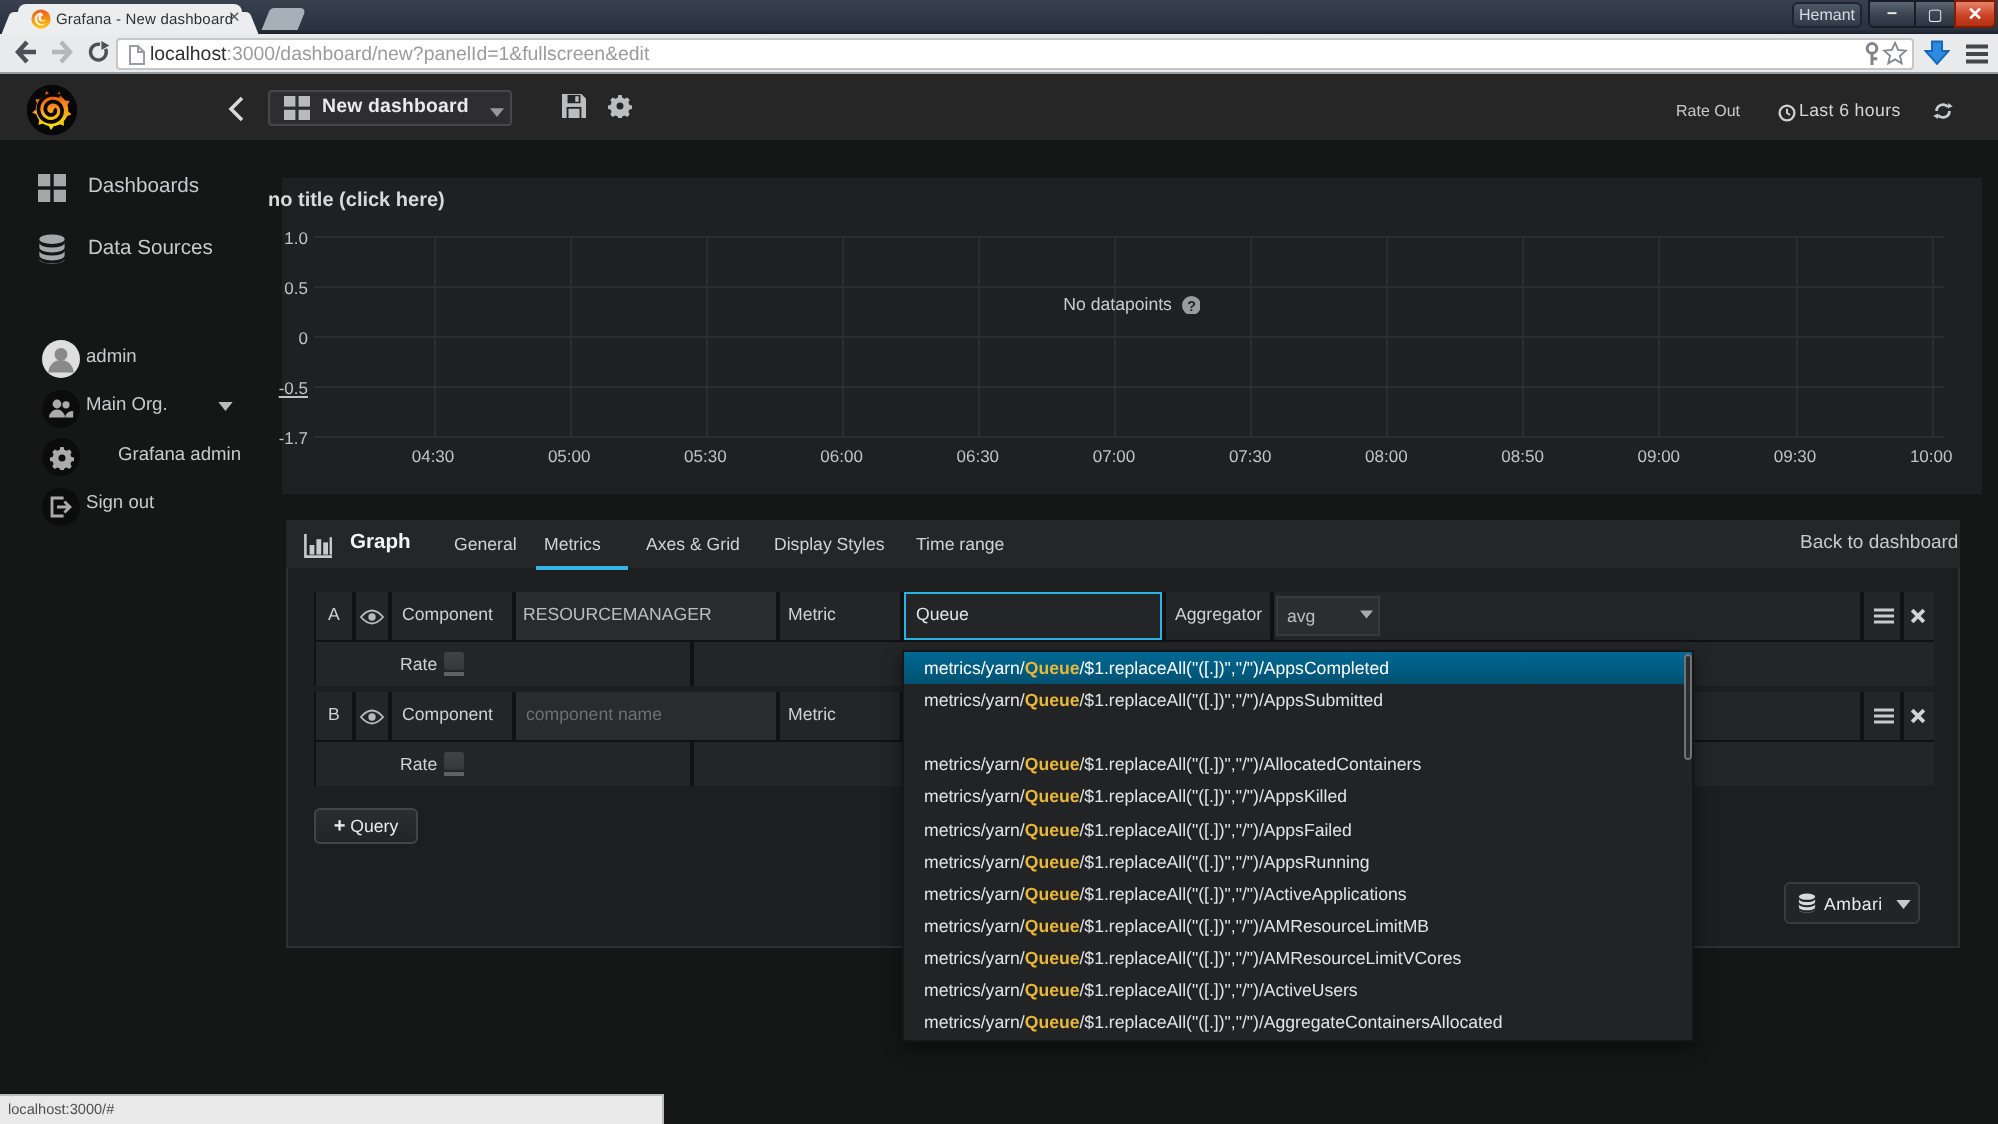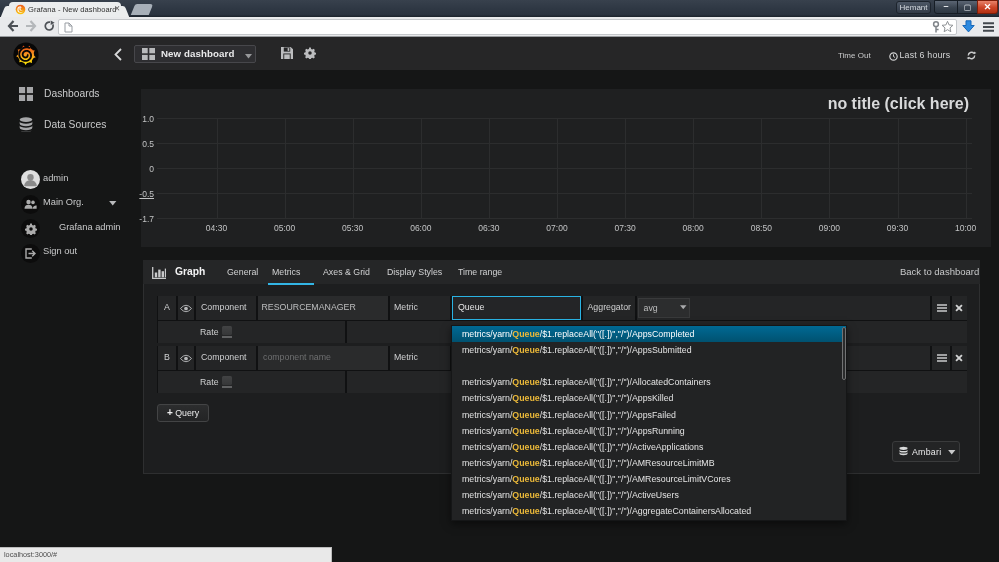--- a/index.html
+++ b/index.html
@@ -47,20 +47,21 @@
 </svg>
 <svg class="abs" style="left:43px;top:20px;" width="12" height="12" viewBox="0 0 14 14">
  <path d="M8.2 2.56 A4.6 4.6 0 1 0 11.44 5.2" fill="none" stroke="#4d5156" stroke-width="2"></path>
  <path d="M9.0 0.6 L9.0 5.8 L13.6 3.2 Z" fill="#4d5156"></path>
 </svg>
 <div class="abs" style="left:58px;top:19px;width:899px;height:16px;background:#fff;border:1px solid #c4c7ca;border-radius:2px;"></div>
 <svg class="abs" style="left:64px;top:21.5px;" width="9" height="11" viewBox="0 0 9 11">
  <path d="M1 1 h4 l3 3 v6 h-7 z" fill="#fff" stroke="#989da3" stroke-width="1"></path>
  <path d="M5 1 v3 h3" fill="none" stroke="#989da3" stroke-width="1"></path>
 </svg>
+<div class="abs" style="left:75px;top:22px;font-size:9.7px;color:#9b9b9b;"><span style="color:#2f2f2f;">localhost</span>:3000/dashboard/new?panelId=1&amp;fullscreen&amp;edit</div>
 <svg class="abs" style="left:932px;top:21px;" width="8" height="12" viewBox="0 0 8 12">
  <circle cx="4" cy="3.2" r="2.4" fill="none" stroke="#80858a" stroke-width="1.5"></circle>
  <path d="M4 5.6 V11.5 M4 8.4 H6.6" stroke="#80858a" stroke-width="1.5"></path>
 </svg>
 <svg class="abs" style="left:941px;top:20px;" width="13" height="13" viewBox="0 0 24 24">
  <path d="M12 2.5 l2.9 6.6 7.1 0.7 -5.4 4.8 1.6 7 -6.2 -3.7 -6.2 3.7 1.6 -7 -5.4 -4.8 7.1 -0.7 z" fill="none" stroke="#85898d" stroke-width="1.7"></path>
 </svg>
 <svg class="abs" style="left:962px;top:20px;" width="13" height="13" viewBox="0 0 13 13">
  <path d="M4 0.8 h5 v4.7 h3.2 l-5.7 6.4 -5.7 -6.4 h3.2 z" fill="#2c8ae0" stroke="#1767b8" stroke-width="1"></path>
 </svg>
@@ -99,21 +100,21 @@
 <svg class="abs" style="left:281px;top:47px;" width="12" height="12" viewBox="0 0 13 13">
  <path d="M0 0 h10.5 l2.5 2.5 v10.5 h-13 z" fill="#bcbdbf"></path>
  <rect x="3" y="0.5" width="7" height="4.5" fill="#262627"></rect>
  <rect x="7.2" y="1.2" width="1.8" height="3" fill="#bcbdbf"></rect>
  <rect x="2.5" y="7" width="8" height="6" fill="#262627"></rect>
  <rect x="3.5" y="8" width="6" height="5" fill="#bcbdbf"></rect>
 </svg>
 <svg class="abs" style="left:304px;top:47px;" width="12" height="12" viewBox="0 0 24 24">
  <path fill="#bcbdbf" d="M12 8.5 a3.5 3.5 0 1 0 0 7 a3.5 3.5 0 1 0 0 -7 z M10.3 1 h3.4 l0.5 2.8 a8.5 8.5 0 0 1 2.4 1 l2.7-1.3 2.4 2.4 -1.3 2.7 a8.5 8.5 0 0 1 1 2.4 l2.8 0.5 v3.4 l-2.8 0.5 a8.5 8.5 0 0 1 -1 2.4 l1.3 2.7 -2.4 2.4 -2.7-1.3 a8.5 8.5 0 0 1 -2.4 1 l-0.5 2.8 h-3.4 l-0.5-2.8 a8.5 8.5 0 0 1 -2.4 -1 l-2.7 1.3 -2.4-2.4 1.3-2.7 a8.5 8.5 0 0 1 -1 -2.4 l-2.8-0.5 v-3.4 l2.8-0.5 a8.5 8.5 0 0 1 1 -2.4 l-1.3-2.7 2.4-2.4 2.7 1.3 a8.5 8.5 0 0 1 2.4 -1 z"></path>
 </svg>
-<div class="abs" style="left:838px;top:51px;color:#c9cacb;font-size:8px;">Time Out</div>
+<div class="abs" style="left:838px;top:51px;color:#c9cacb;font-size:8px;">Rate Out</div>
 <svg class="abs" style="left:888.5px;top:51.5px;" width="9" height="9" viewBox="0 0 10 10">
  <circle cx="5" cy="5" r="4.1" fill="none" stroke="#d0d1d2" stroke-width="1.3"></circle>
  <path d="M5 2.6 V5 L6.7 6.1" stroke="#d0d1d2" stroke-width="1.1" fill="none"></path>
 </svg>
 <div class="abs" style="left:899.5px;top:50px;color:#d6d7d8;font-size:8.8px;letter-spacing:0.2px;">Last 6 hours</div>
 <svg class="abs" style="left:966px;top:50px;" width="11" height="11" viewBox="0 0 24 24">
  <path d="M19 12 a7 7 0 0 1 -12.4 4.4 M5 12 a7 7 0 0 1 12.4 -4.4" stroke="#cbcccd" stroke-width="3" fill="none"></path>
  <path d="M17.6 3.2 L17.2 9.4 L22.6 6.8 Z" fill="#cbcccd"></path>
  <path d="M6.4 20.8 L6.8 14.6 L1.4 17.2 Z" fill="#cbcccd"></path>
 </svg>
@@ -159,21 +160,21 @@
 <div class="abs" style="left:43px;top:221.5px;color:#c9cacb;font-size:9.3px;margin-left:16px;">Grafana admin</div>
 
 <div class="abs" style="left:21px;top:243.5px;width:19px;height:19px;border-radius:50%;background:#0c0c0c;"></div>
 <svg class="abs" style="left:25px;top:247.5px;" width="11" height="11" viewBox="0 0 11 11">
  <path d="M6.8 1 h-5.8 v9 h5.8" stroke="#ababab" stroke-width="1.4" fill="none"></path>
  <path d="M3.5 5.5 h6.5 M7.2 2.8 l2.8 2.7 -2.8 2.7" stroke="#ababab" stroke-width="1.4" fill="none"></path>
 </svg>
 <div class="abs" style="left:43px;top:245.5px;color:#c9cacb;font-size:9.3px;">Sign out</div>
 
 <div class="abs" style="left:141px;top:89px;width:850px;height:158px;background:#1f2021;"></div>
-<div class="abs" style="left:119px;top:95px;width:850px;text-align:right;color:#d8d9da;font-size:16px;font-weight:bold;">no title (click here)</div>
+<div class="abs" style="left:134px;top:95px;width:850px;text-align:left;color:#d8d9da;font-size:10px;font-weight:bold;">no title (click here)</div>
 <div class="abs" style="left:157px;top:118px;width:815px;height:1px;background:#2c2d2e;"></div>
 <div class="abs" style="left:124px;top:114px;width:30px;text-align:right;color:#c2c3c4;font-size:8.5px;">1.0</div>
 <div class="abs" style="left:157px;top:143px;width:815px;height:1px;background:#2c2d2e;"></div>
 <div class="abs" style="left:124px;top:139px;width:30px;text-align:right;color:#c2c3c4;font-size:8.5px;">0.5</div>
 <div class="abs" style="left:157px;top:168px;width:815px;height:1px;background:#2c2d2e;"></div>
 <div class="abs" style="left:124px;top:164px;width:30px;text-align:right;color:#c2c3c4;font-size:8.5px;">0</div>
 <div class="abs" style="left:157px;top:193px;width:815px;height:1px;background:#2c2d2e;"></div>
 <div class="abs" style="left:124px;top:189px;width:30px;text-align:right;color:#c2c3c4;font-size:8.5px;text-decoration:underline;">-0.5</div>
 <div class="abs" style="left:157px;top:218px;width:815px;height:1px;background:#2c2d2e;"></div>
 <div class="abs" style="left:124px;top:214px;width:30px;text-align:right;color:#c2c3c4;font-size:8.5px;">-1.7</div>
@@ -194,20 +195,25 @@
 <div class="abs" style="left:693.2px;top:118px;width:1px;height:100px;background:#2c2d2e;"></div>
 <div class="abs" style="left:673.2px;top:222.5px;width:40px;text-align:center;color:#c2c3c4;font-size:8.5px;">08:00</div>
 <div class="abs" style="left:761.3px;top:118px;width:1px;height:100px;background:#2c2d2e;"></div>
 <div class="abs" style="left:741.3px;top:222.5px;width:40px;text-align:center;color:#c2c3c4;font-size:8.5px;">08:50</div>
 <div class="abs" style="left:829.4px;top:118px;width:1px;height:100px;background:#2c2d2e;"></div>
 <div class="abs" style="left:809.4px;top:222.5px;width:40px;text-align:center;color:#c2c3c4;font-size:8.5px;">09:00</div>
 <div class="abs" style="left:897.5px;top:118px;width:1px;height:100px;background:#2c2d2e;"></div>
 <div class="abs" style="left:877.5px;top:222.5px;width:40px;text-align:center;color:#c2c3c4;font-size:8.5px;">09:30</div>
 <div class="abs" style="left:965.6px;top:118px;width:1px;height:100px;background:#2c2d2e;"></div>
 <div class="abs" style="left:945.6px;top:222.5px;width:40px;text-align:center;color:#c2c3c4;font-size:8.5px;">10:00</div>
+<div class="abs" style="left:141px;top:147px;width:850px;text-align:center;color:#cccdce;font-size:8.8px;">No datapoints&nbsp;
+<svg style="vertical-align:-2px" width="9.5" height="9.5" viewBox="0 0 10 10">
+        <circle cx="5" cy="5" r="5" fill="#9a9b9c"></circle>
+        <text x="5" y="7.8" font-size="7.5" font-weight="bold" fill="#1f2021" text-anchor="middle">?</text>
+      </svg></div>
 <div class="abs" style="left:143px;top:259.5px;width:837px;height:214px;background:#1d1e1f;border:1px solid #2e2f30;border-top:none;"></div>
 <div class="abs" style="left:143px;top:259.5px;width:837px;height:24.5px;background:#252627;"></div>
 <svg class="abs" style="left:152px;top:266.5px;" width="14" height="12" viewBox="0 0 14 12">
  <path d="M0.7 0 V11.3 H14" stroke="#c8c9ca" stroke-width="1.3" fill="none"></path>
  <rect x="2.8" y="5.5" width="2.4" height="4.8" fill="#c8c9ca"></rect>
  <rect x="6.2" y="2.6" width="2.4" height="7.7" fill="#c8c9ca"></rect>
  <rect x="9.6" y="4.2" width="2.4" height="6.1" fill="#c8c9ca"></rect>
  <rect x="12.8" y="1.6" width="1.2" height="8.7" fill="#c8c9ca"></rect>
 </svg>
 <div class="abs" style="left:175px;top:265.5px;color:#f3f3f4;font-size:10.3px;font-weight:bold;">Graph</div>

